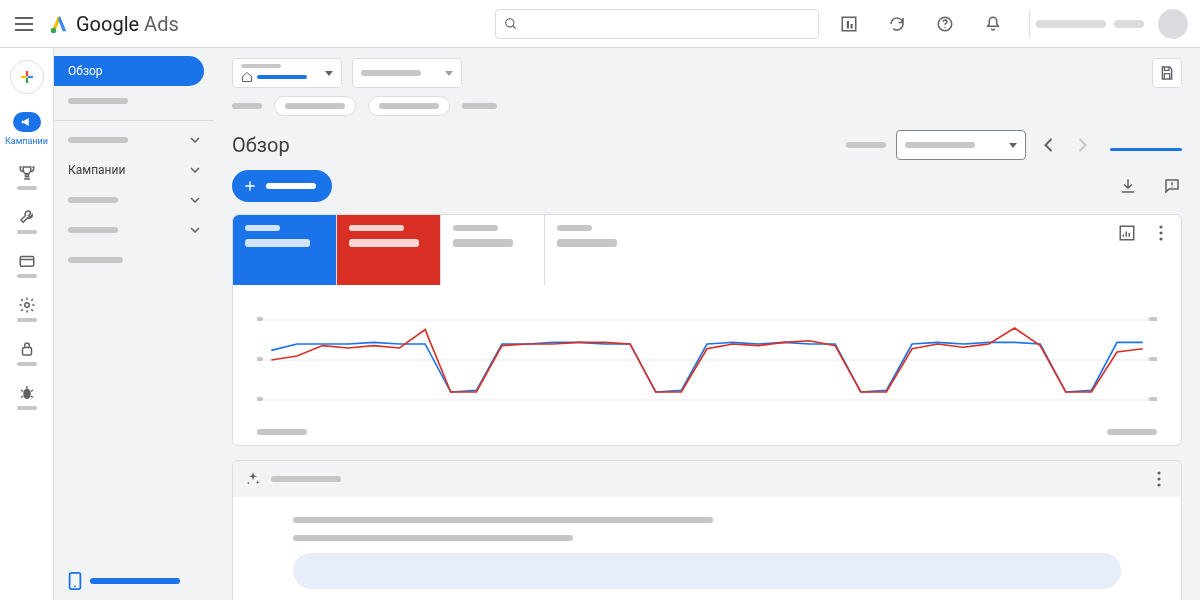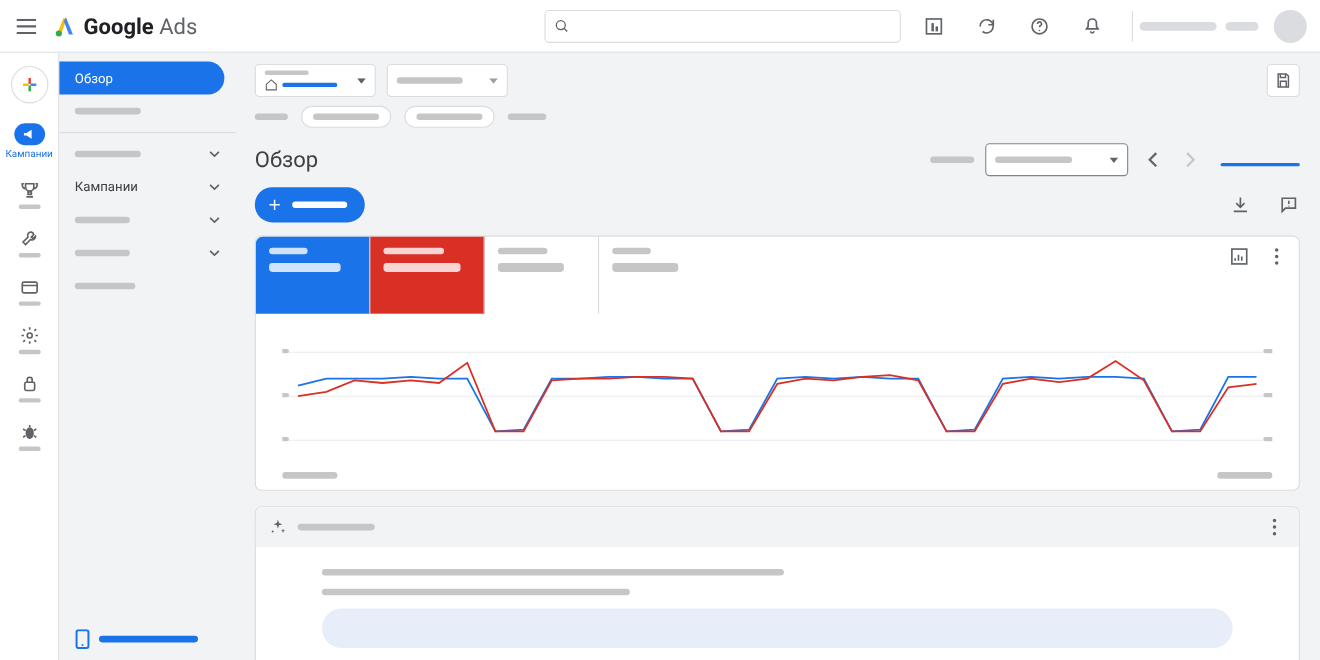--- a/index.html
+++ b/index.html
@@ -1,21 +1,21 @@
 <!DOCTYPE html>
 <html><head>
 <meta charset="utf-8">
 <style>
 * { box-sizing: border-box; margin: 0; padding: 0; }
 body { font-family: Roboto, Arial, sans-serif; font-size: 13px; color: #202124; background: #f1f3f4; overflow: hidden; width: 1200px; height: 600px; }
 .header { height: 48px; background: #fff; display: flex; align-items: center; padding: 0 12px; border-bottom: 1px solid #dadce0; }
 .menu-btn { width: 24px; height: 24px; display: flex; align-items: center; justify-content: center; cursor: pointer; margin-right: 12px; }
 .logo-wrap { display: flex; align-items: center; gap: 6px; }
 .logo-text { font-size: 20px; font-weight: 400; color: #5f6368; }
-.logo-text b { color: #202124; font-weight: 700; }
+.logo-text b { color: #202124; font-weight: 400; }
 .header-spacer { flex: 1; }
 .search-box { width: 324px; height: 30px; border: 1px solid #dadce0; border-radius: 4px; display: flex; align-items: center; padding: 0 8px; margin-right: 20px; }
 .header-icons { display: flex; align-items: center; gap: 28px; margin-right: 20px; }
 .header-icon { width: 20px; height: 20px; display: flex; align-items: center; justify-content: center; cursor: pointer; color: #5f6368; }
 .header-sep { width: 1px; height: 28px; background: #dadce0; margin: 0 6px; }
 .header-pill { width: 70px; height: 8px; background: #dadce0; border-radius: 4px; }
 .avatar { width: 30px; height: 30px; border-radius: 50%; background: #dadce0; margin-left: 14px; cursor: pointer; }
 .body-row { display: flex; height: calc(100% - 48px); }
 .rail { width: 54px; background: #fff; border-right: 1px solid #dadce0; display: flex; flex-direction: column; align-items: center; padding-top: 12px; gap: 18px; }
 .rail-fab { width: 34px; height: 34px; border-radius: 50%; border: 1px solid #dadce0; background: #fff; display: flex; align-items: center; justify-content: center; cursor: pointer; }

